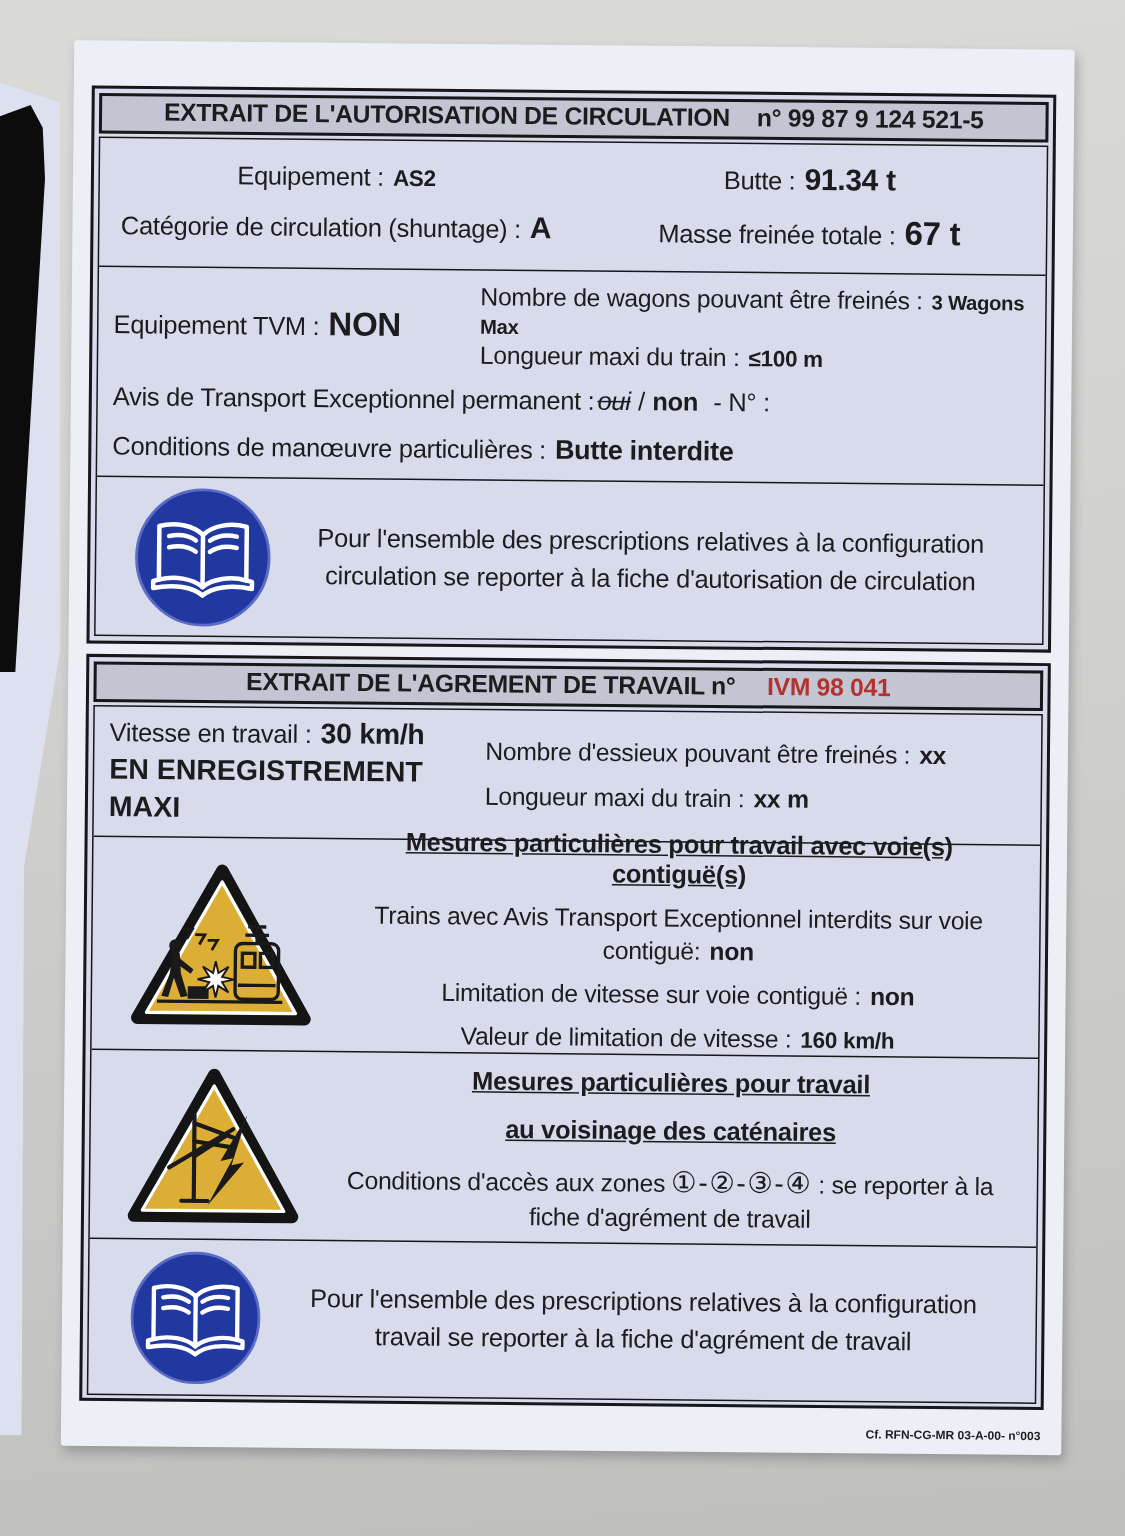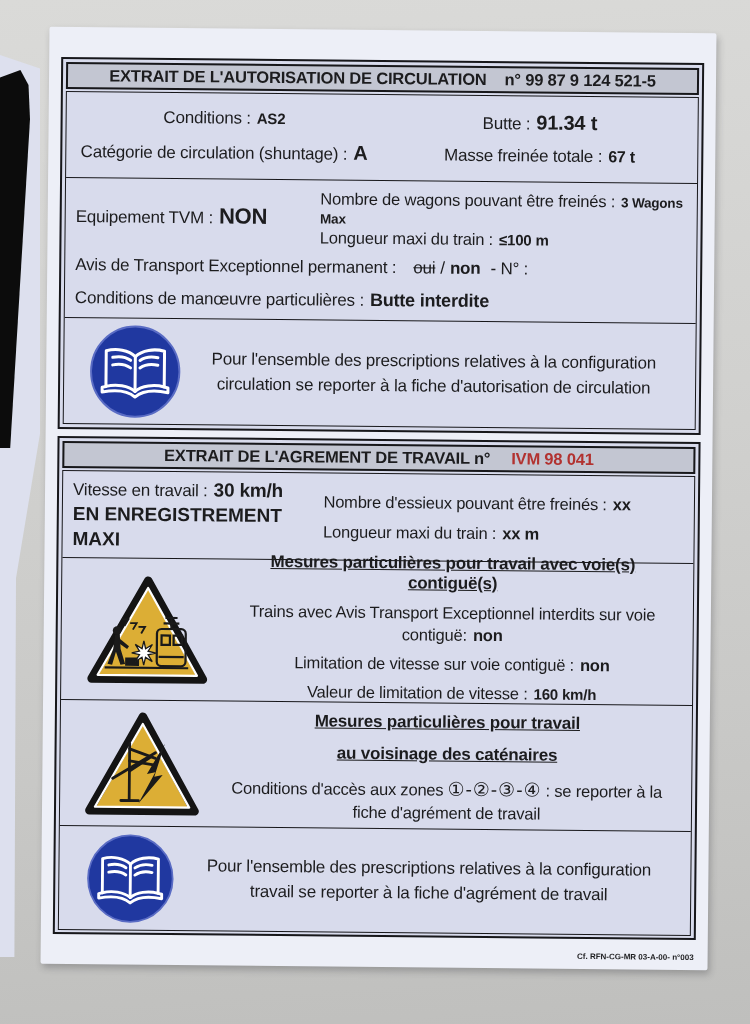--- a/index.html
+++ b/index.html
@@ -40,31 +40,31 @@
   .row + .row{border-top:1px solid #17171a;}
   .lbl{font-size:17px;}
   .val{font-weight:bold;margin-left:6px;}
 
   
   .p1-rowA{height:85px;display:flex;}
   .p1-rowA .colL,.p1-rowA .colR{flex:1;display:flex;flex-direction:column;justify-content:space-evenly;align-items:center;padding:4px 0;}
   .v-as2{font-size:15px;}
   .v-tare{font-size:20px;}
   .v-cat{font-size:20px;}
-  .v-masse{font-size:16px;}
+  .v-masse{font-size:22px;}
 
   .p1-rowB{height:140px;padding:5px 10px 0 10px;}
   .tvm-flex{display:flex;height:64px;align-items:center;}
   .tvm-left{width:40%;font-size:17px;}
   .v-tvm{font-size:22px;}
   .tvm-right{flex:1;display:flex;flex-direction:column;justify-content:space-between;height:58px;padding-top:2px;font-size:16.5px;}
   .v-wagons{font-size:13.5px;}
   .v-long1{font-size:15px;text-align:right;}
   .avis-line{margin-top:8px;font-size:17px;}
-  .avis-oui{text-decoration:line-through;margin-left:17px;}
+  .avis-oui{text-decoration:line-through;margin-left:2px;font-style:italic;}
   .avis-sep{margin:0 5px;}
   .avis-non{font-weight:bold;}
   .avis-suffix{margin-left:10px;}
   .cond-line{margin-top:12px;font-size:17px;}
   .v-cond{font-size:18px;}
 
   .note-row{display:flex;align-items:center;}
   .p1-rowC{height:106px;padding:4px 8px;}
   .book-wrap{width:126px;display:flex;justify-content:center;flex:none;}
   .note-text{flex:1;text-align:center;font-size:17px;line-height:1.42;padding:0 22px 0 4px;}
@@ -105,21 +105,21 @@
   <div class="panel panel-1">
     <div class="hdr">
       <span>EXTRAIT DE L'AUTORISATION DE CIRCULATION</span>
       <span class="num">n° 99 87 9 124 521-5</span>
     </div>
     <div class="content">
 
       <div class="row p1-rowA">
         <div class="colL">
           <div>
-            <span class="lbl">Conditions :</span><span class="val v-as2">AS2</span>
+            <span class="lbl">Equipement :</span><span class="val v-as2">AS2</span>
           </div>
           <div>
             <span class="lbl">Catégorie de circulation (shuntage) :</span><span class="val v-cat">A</span>
           </div>
         </div>
         <div class="colR">
           <div>
             <span class="lbl">Butte :</span><span class="val v-tare">91.34 t</span>
           </div>
           <div>

